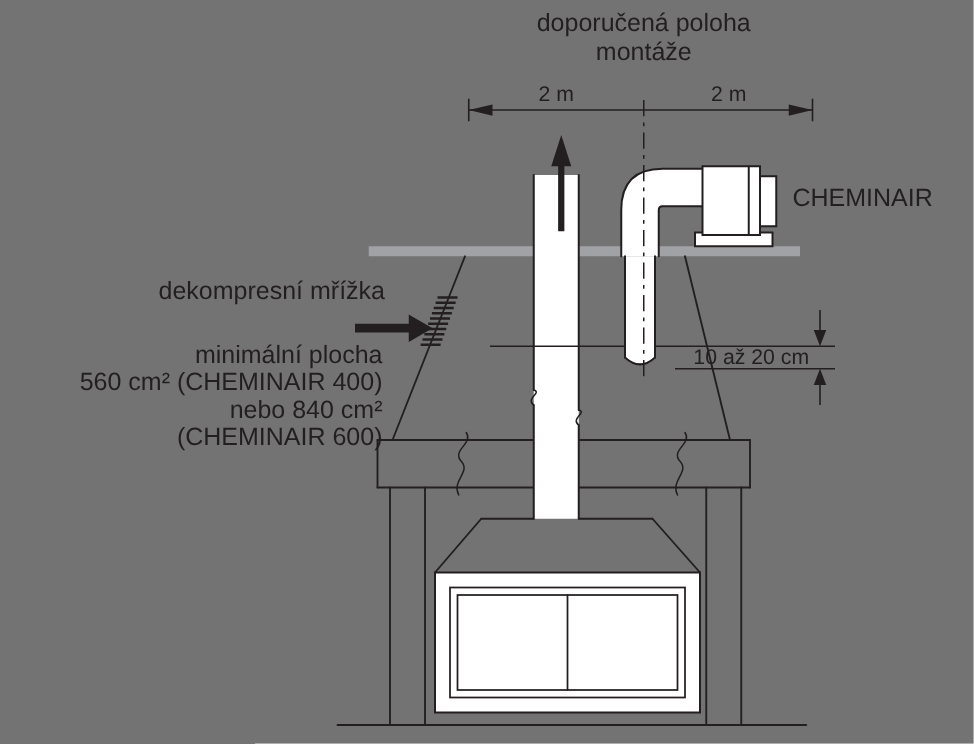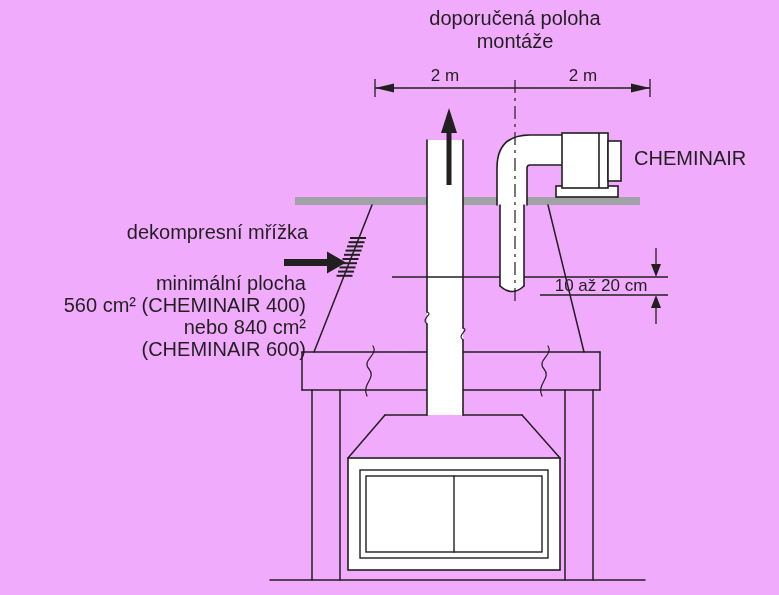--- a/index.html
+++ b/index.html
@@ -1,20 +1,20 @@
 <!DOCTYPE html>
 <html><head>
 <meta charset="utf-8">
 <style>
   html, body { margin: 0; padding: 0; background: #ffffff; }
   .stage {
     position: relative;
     width: 779px;
     height: 595px;
-    background: #f0abfc;
+    background: #737373;
     font-family: "Liberation Sans", sans-serif;
     overflow: hidden;
   }
   svg text {
     fill: #231f20;
     font-family: "Liberation Sans", sans-serif;
   }
 </style>
 </head>
 <body>

